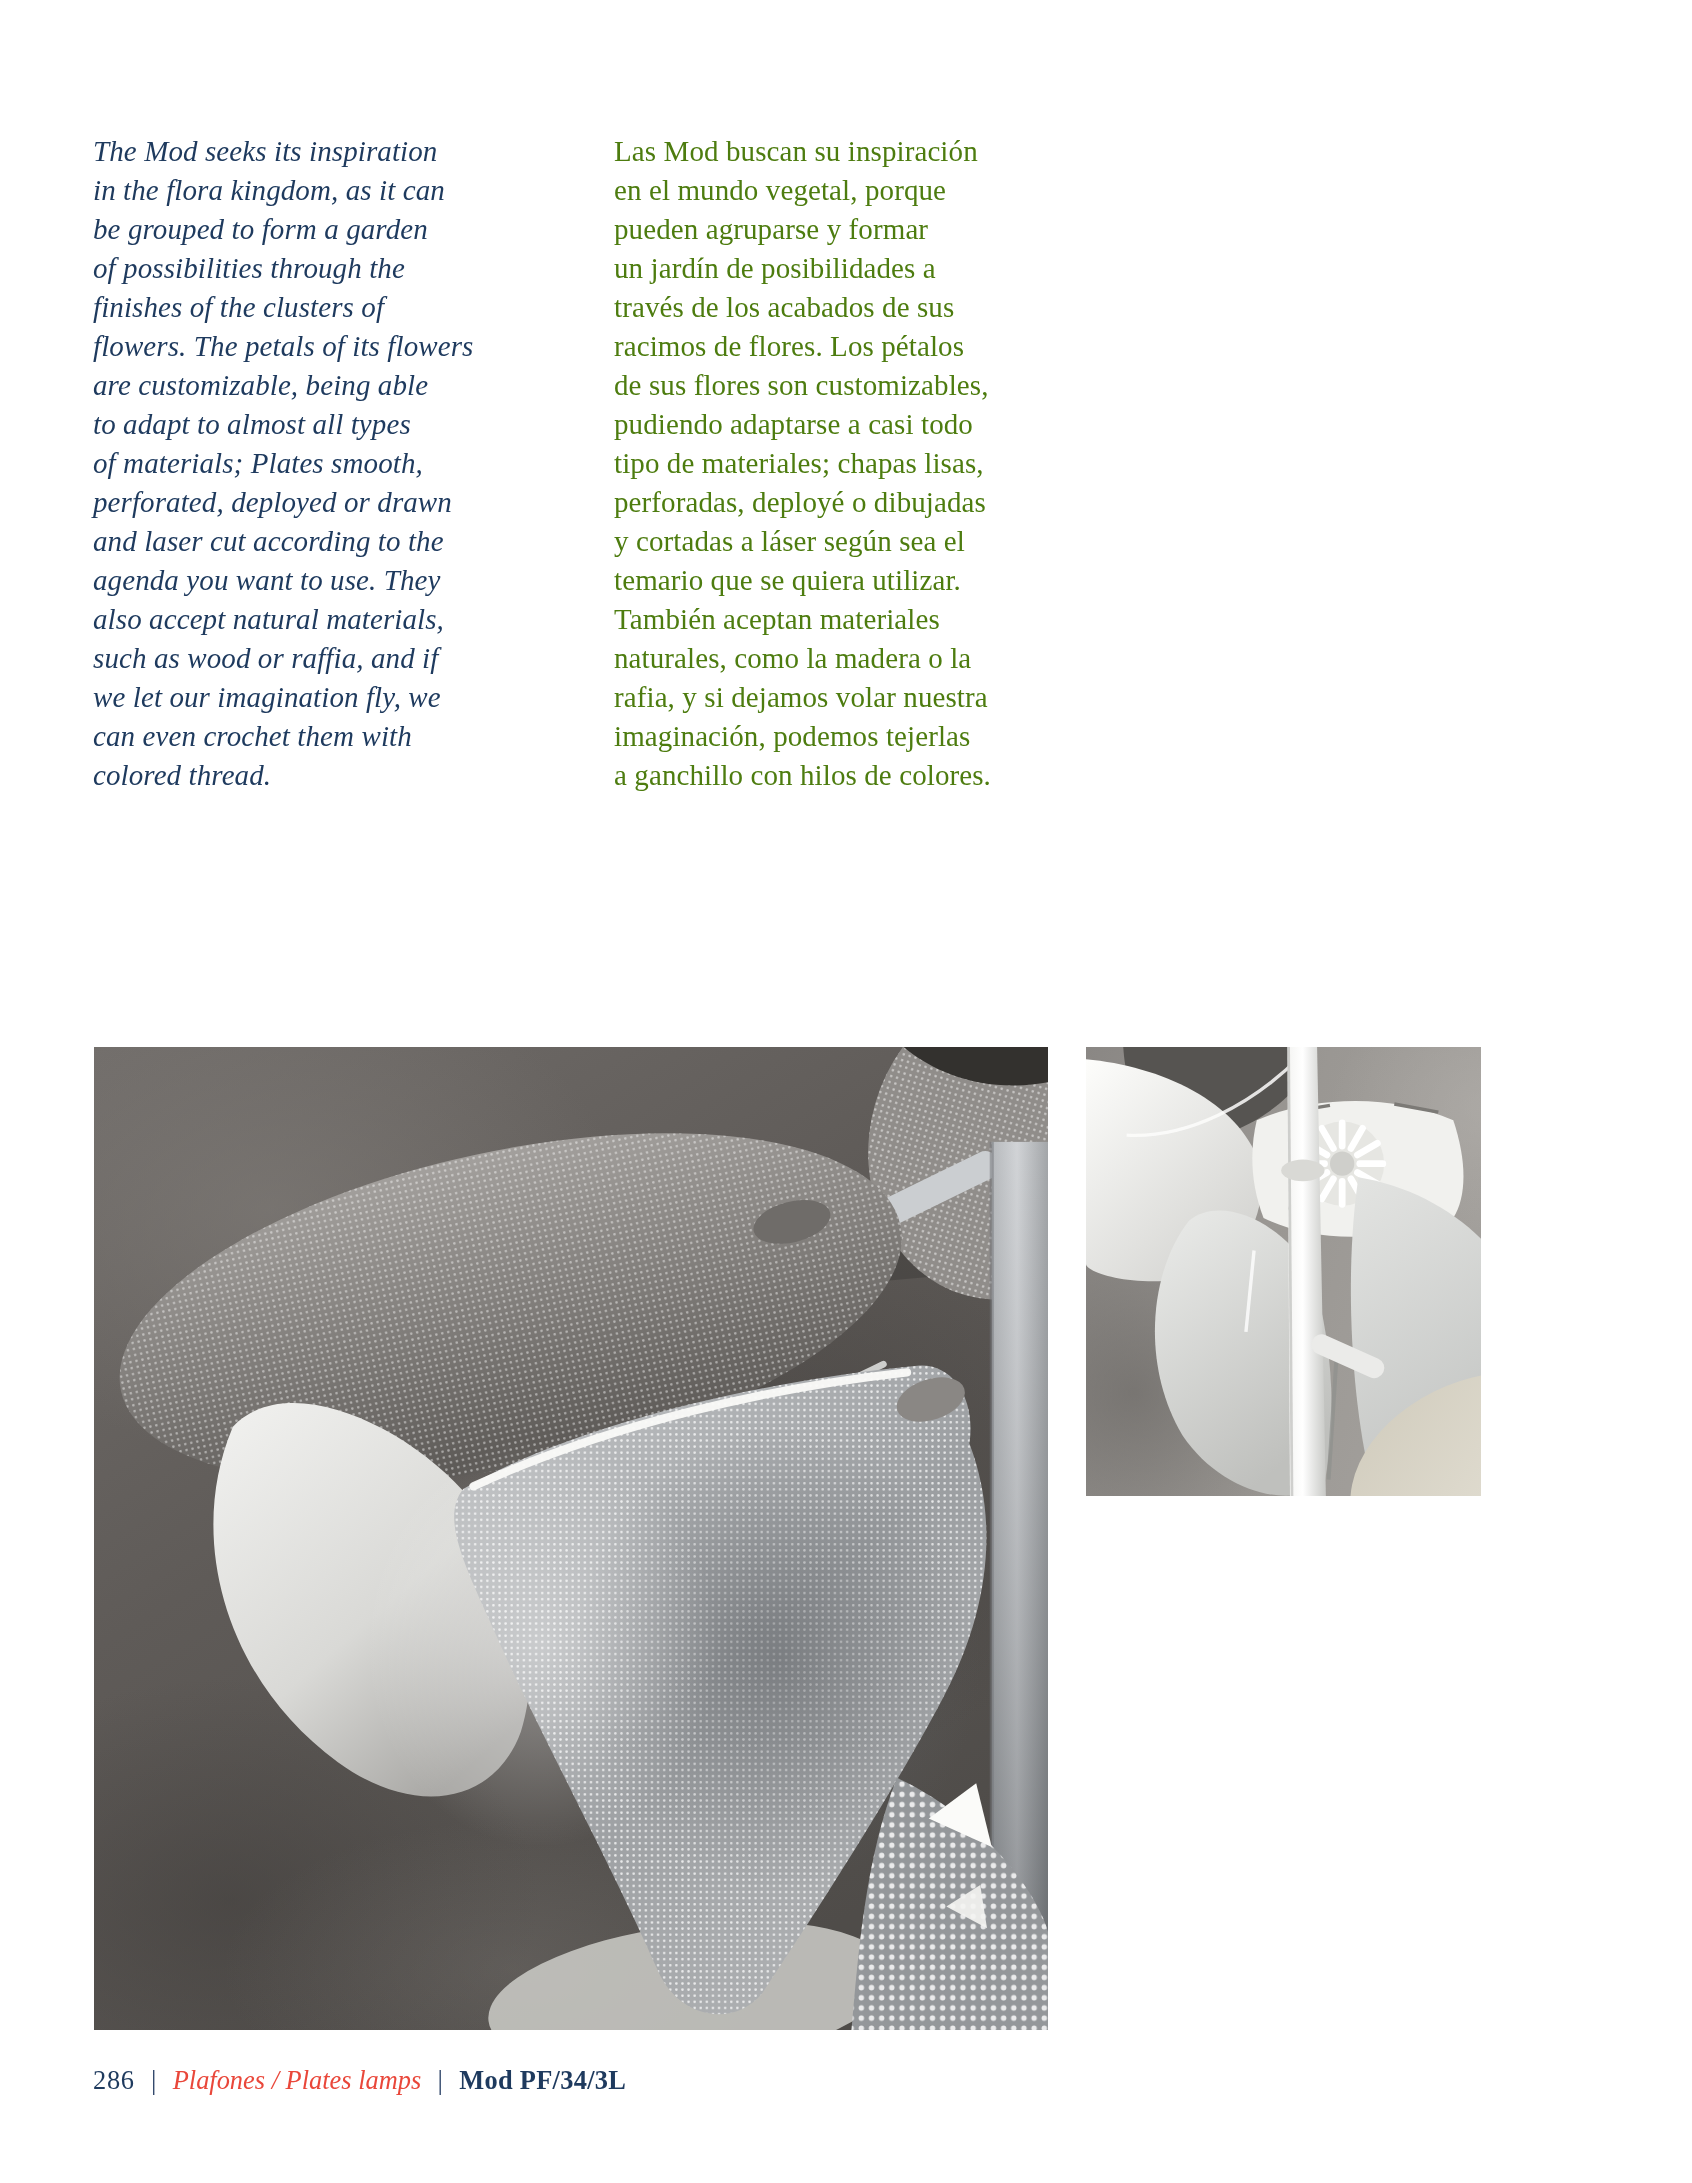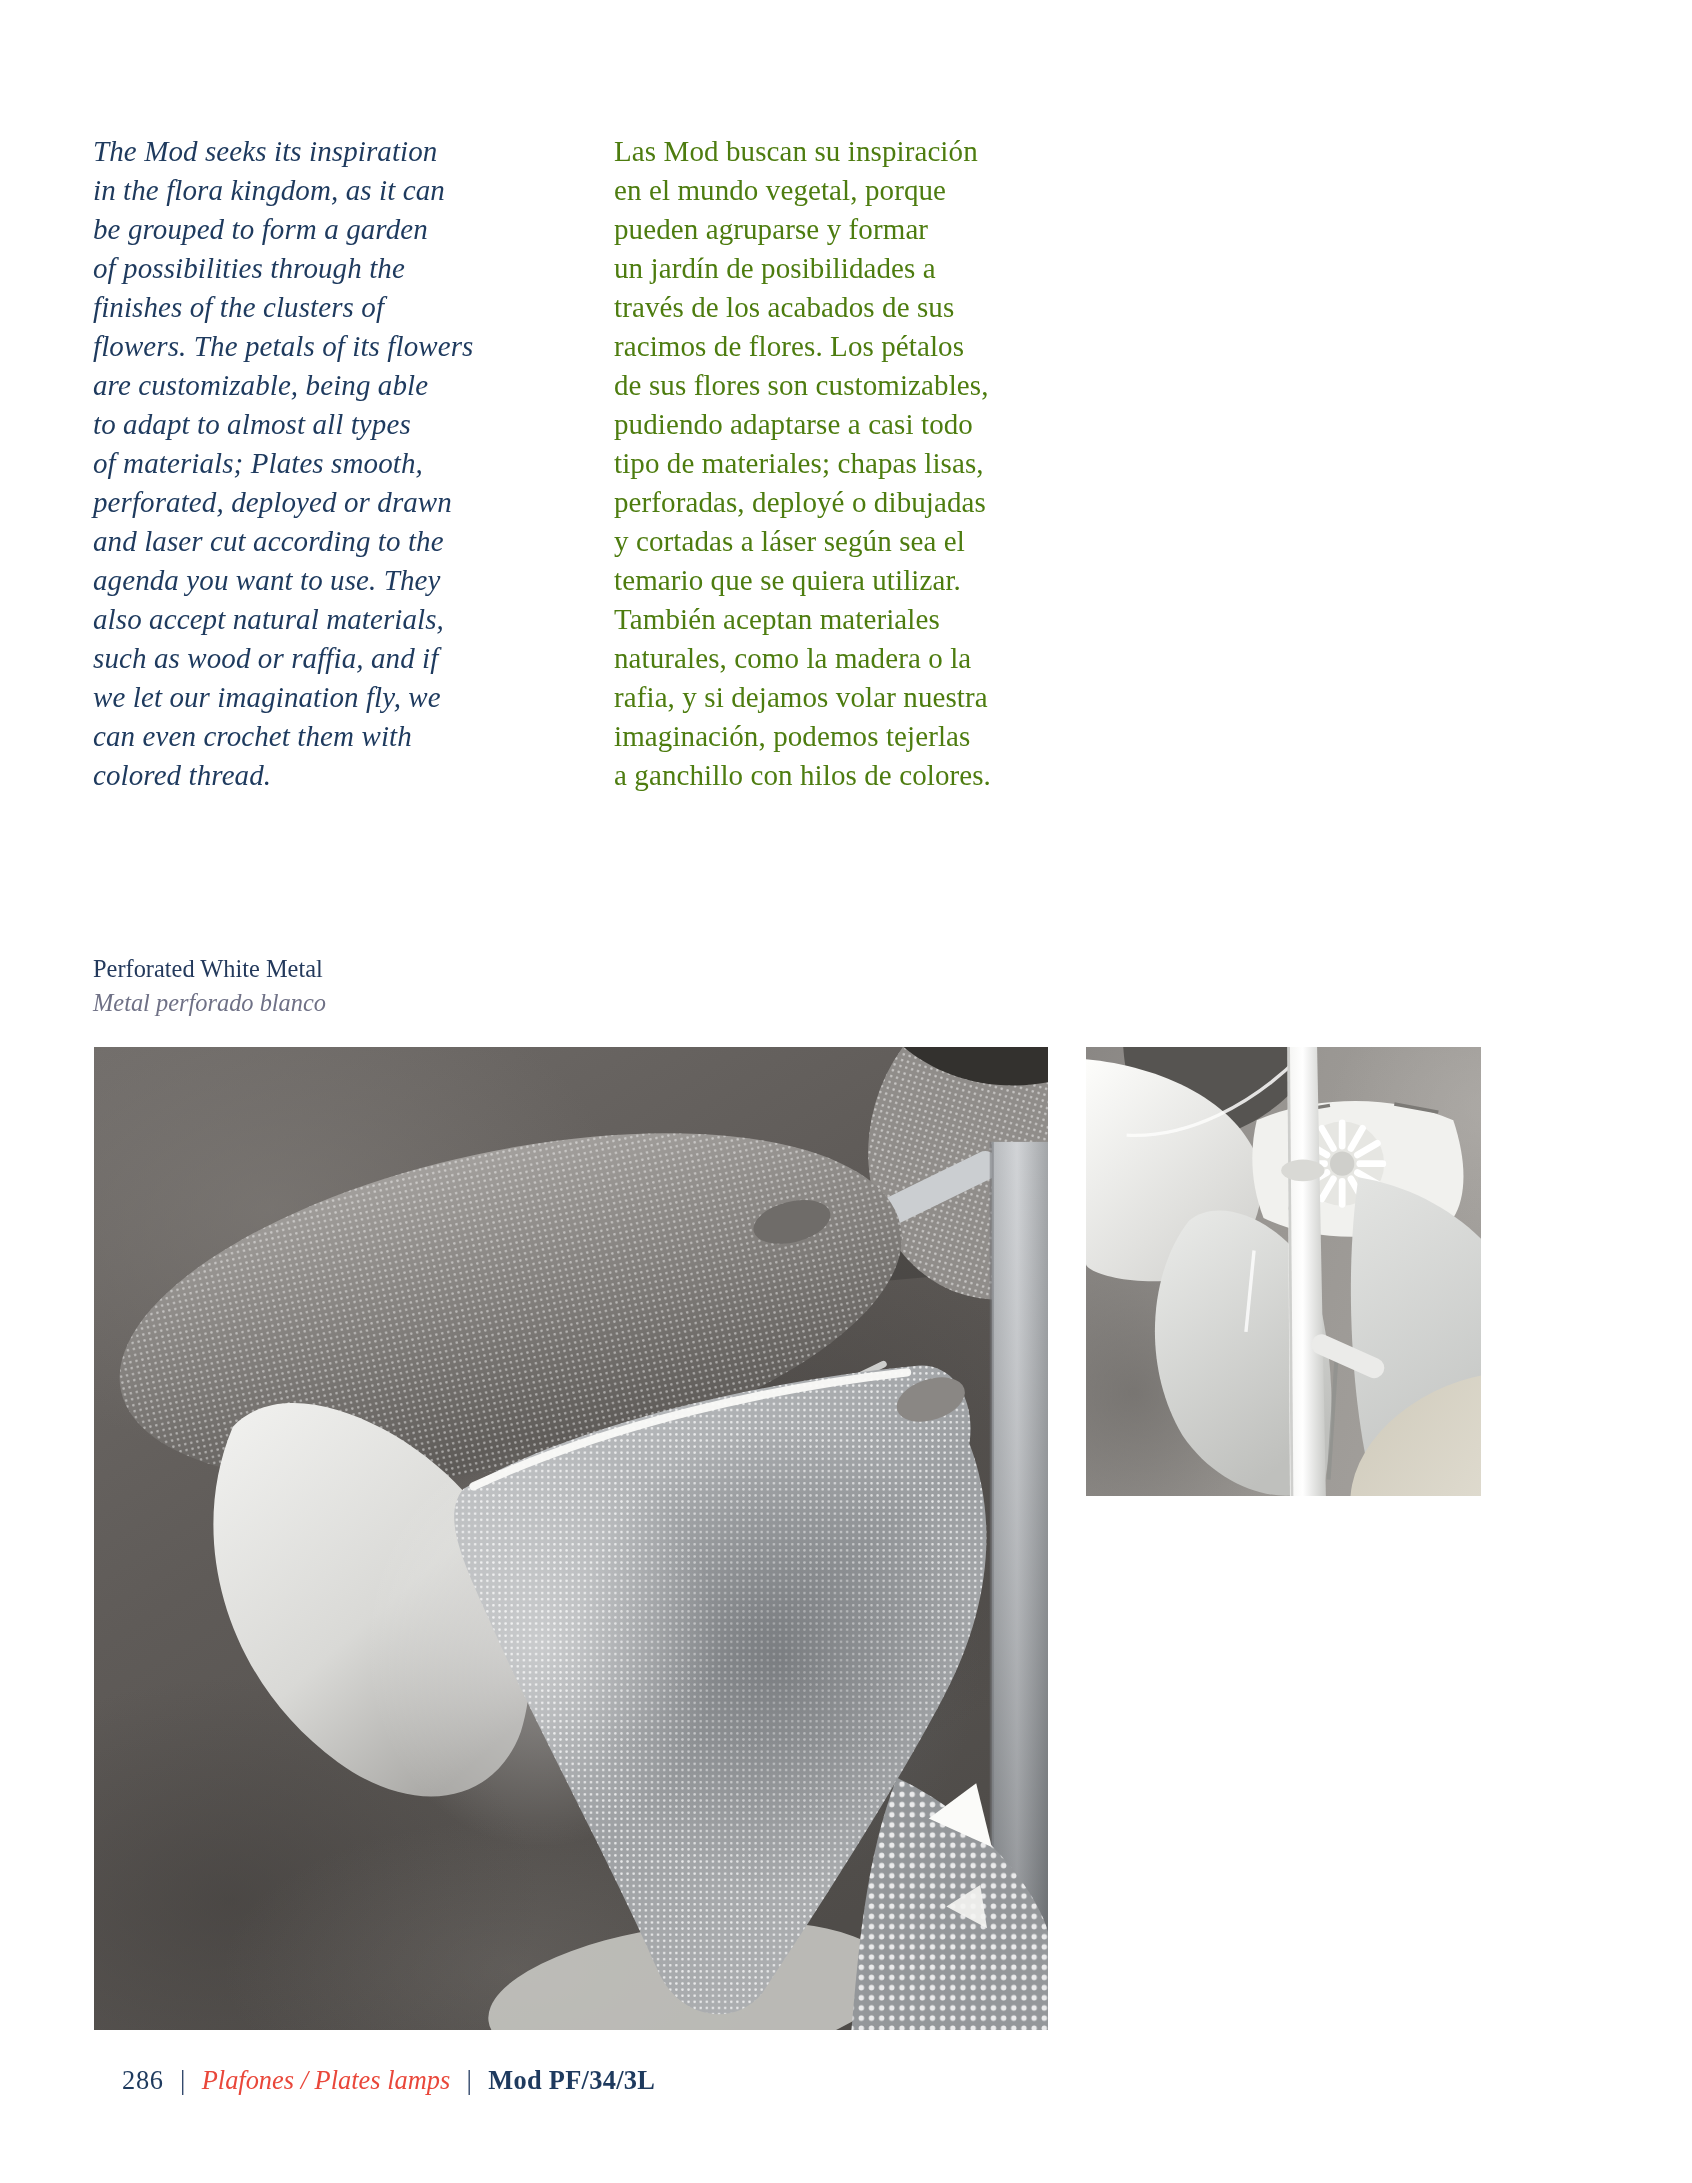--- a/index.html
+++ b/index.html
@@ -15,21 +15,21 @@
   .intro-es{left:614px;width:481px;font-style:normal;color:#4d7c0f;}
   .caption{position:absolute;left:93px;top:952px;font-size:24.4px;line-height:34px;}
   .caption .cap-en{color:#23395c;}
   .caption .cap-es{font-style:italic;color:#6f7186;}
   figure{margin:0;padding:0;}
   .photo-main{position:absolute;left:94px;top:1047px;width:954px;height:983px;}
   .photo-sec{position:absolute;left:1086px;top:1047px;width:452px;height:449px;}
   .photo-main svg,.photo-sec svg{display:block;width:100%;height:100%;}
   .footer{
     position:absolute;left:93px;top:2065px;display:flex;align-items:baseline;
-    font-size:26.4px;color:#1e3a5e;margin-left:29px;
+    font-size:26.4px;color:#1e3a5e;
   }
   .footer .sep{color:#2e4569;margin:0 16.3px;font-size:27px;}
   .footer .cat{font-style:italic;color:#e9473a;}
   .footer .model{font-weight:600;letter-spacing:0.3px;}
   .pagenum{letter-spacing:0.7px;}
 </style>
 </head>
 <body>
 
 <div class="page">
@@ -63,24 +63,20 @@
 tipo de materiales; chapas lisas,
 perforadas, deployé o dibujadas
 y cortadas a láser según sea el
 temario que se quiera utilizar.
 También aceptan materiales
 naturales, como la madera o la
 rafia, y si dejamos volar nuestra
 imaginación, podemos tejerlas
 a ganchillo con hilos de colores.</p>
 
-  <div class="caption">
-    <div class="cap-en">Perforated White Metal</div>
-    <div class="cap-es">Metal perforado blanco</div>
-  </div>
 
   <figure class="photo-main">
     <svg viewBox="0 0 1408 1450" preserveAspectRatio="none">
       <defs>
         <linearGradient id="mBg" x1="0" y1="0" x2="0.6" y2="1">
           <stop offset="0" stop-color="#716d6a"></stop>
           <stop offset="0.45" stop-color="#5f5b58"></stop>
           <stop offset="1" stop-color="#4f4c49"></stop>
         </linearGradient>
         <radialGradient id="mLight">

